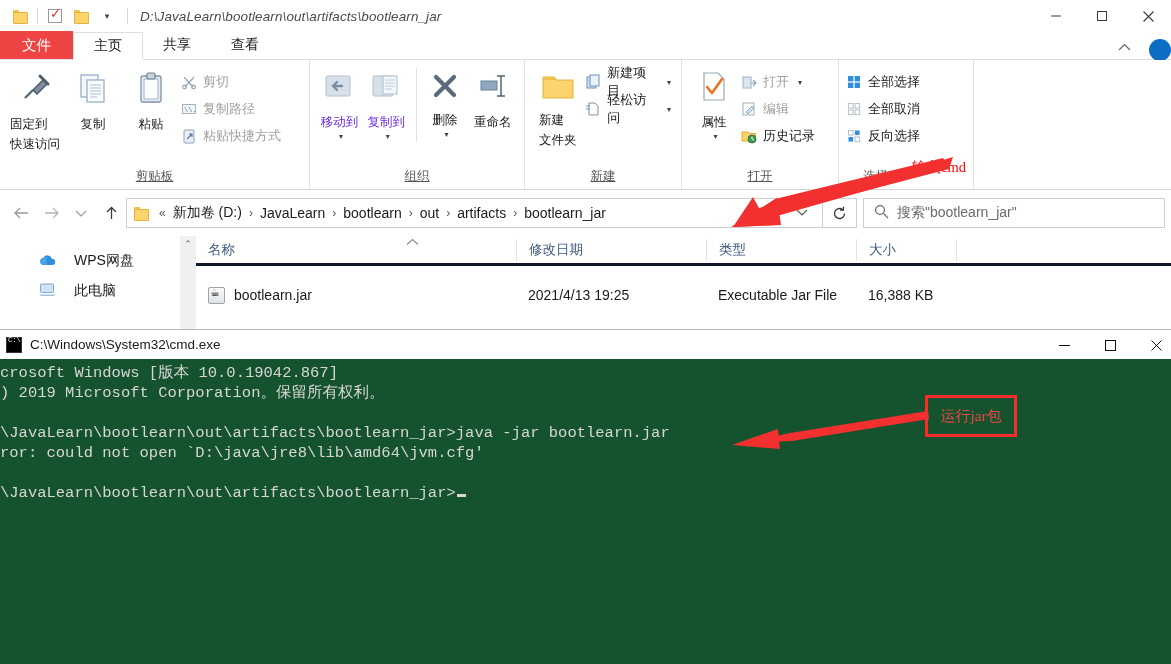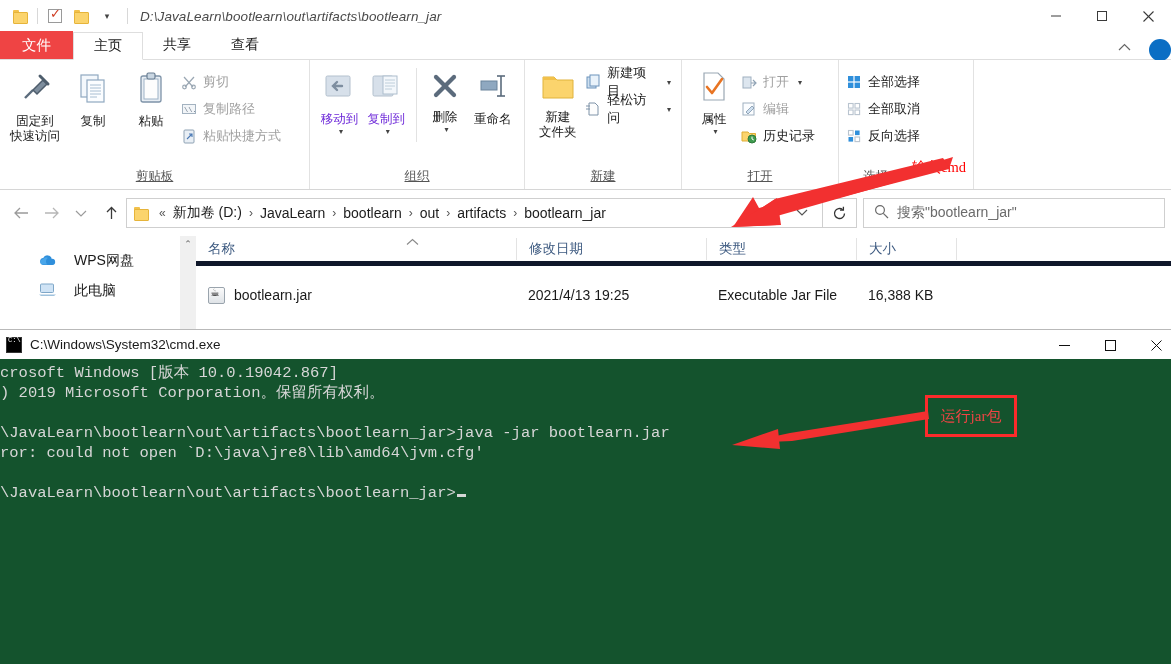--- a/index.html
+++ b/index.html
@@ -39,21 +39,21 @@
   .tab.active { background: #fff; border: 1px solid #dedede; border-bottom: 1px solid #fff; position: relative; top: 1px; }
   .ribbon-collapse { position: absolute; right: 40px; bottom: 5px; color: #555; font-size: 11px; }
   .help-circle { position: absolute; right: 0px; bottom: -2px; width: 22px; height: 22px; border-radius: 50%; background: #0b6ec4; }
 
   
   .ribbon { height: 130px; background: #fff; border-bottom: 1px solid #d6d6d6; display: flex; position: relative; }
   .rgroup { display: flex; flex-direction: column; justify-content: space-between; border-right: 1px solid #e2e2e2; padding: 4px 6px 0 6px; position: relative; }
   .rgroup-body { display: flex; align-items: flex-start; height: 98px; }
   .rgroup-label { text-align: center; font-size: 12.5px; color: #555; padding-bottom: 4px; text-decoration: underline; }
   .bigbtn { width: 58px; display: flex; flex-direction: column; align-items: center; padding-top: 6px; }
-  .bigbtn .lbl { font-size: 12.5px; color: #1a1a1a; text-align: center; line-height: 15px; margin-top: 4px; }
+  .bigbtn .lbl { font-size: 12.5px; color: #1a1a1a; text-align: left; line-height: 20px; margin-top: 4px; }
   .bigbtn .lbl.dim { color: #6d28d9; }
   .smallcol { display: flex; flex-direction: column; padding-top: 6px; gap: 3px; }
   .smallbtn { display: flex; align-items: center; gap: 6px; font-size: 13px; color: #1a1a1a; height: 24px; padding-right: 4px; }
   .smallbtn.dim { color: #a0a0a0; }
   .sicon { width: 17px; height: 17px; display: flex; align-items: center; justify-content: center; flex: 0 0 17px; }
   .caret-d { font-size: 8px; color: #444; margin-left: 3px; }
 
   
   .addrbar { height: 46px; display: flex; align-items: center; padding: 0 6px; background: #fff; }
   .navbtn { width: 30px; height: 30px; display: flex; align-items: center; justify-content: center; color: #7b7b7b; font-size: 17px; }
@@ -66,21 +66,21 @@
   .searchbox { width: 302px; height: 30px; border: 1px solid #cfcfcf; margin-left: 6px; display: flex; align-items: center; gap: 8px; padding: 0 10px; }
   .search-ph { font-size: 14px; color: #6b6b6b; }
 
   
   .content { display: flex; height: calc(332px - 32px - 28px - 130px - 46px); }
   .navpane { width: 196px; position: relative; padding-top: 10px; }
   .nav-item { display: flex; align-items: center; gap: 17px; height: 30px; padding-left: 38px; font-size: 14px; color: #1a1a1a; }
   .navscroll { position: absolute; right: 0; top: 0; width: 16px; height: 100%; background: #f0f0f0; }
   .navscroll .up { text-align: center; font-size: 9px; color: #606060; padding-top: 3px; }
   .listpane { flex: 1; position: relative; }
-  .colhead { display: flex; height: 30px; align-items: center; border-bottom: 5px solid #0f172a; }
+  .colhead { display: flex; height: 30px; align-items: center; border-bottom: 3px solid #0f172a; }
   .col { font-size: 13.5px; color: #3d5a80; padding-left: 12px; border-left: 1px solid #e3e3e3; height: 22px; display: flex; align-items: center; }
   .col:first-child { border-left: none; }
   .sortmark { position: absolute; font-size: 9px; color: #777; }
   .filerow { display: flex; align-items: center; height: 32px; }
   .fcell { font-size: 14px; color: #1a1a1a; padding-left: 12px; display: flex; align-items: center; gap: 9px; }
   .fcell.meta { color: #1a1a1a; }
   .jar-ico { width: 17px; height: 17px; border: 1px solid #9aa4ad; background: linear-gradient(#fbfbfb,#dfe3e7); border-radius: 2px; position: relative; }
   .jar-ico:after { content: "☕"; position: absolute; left: 1px; top: -2px; font-size: 11px; }
 
   

